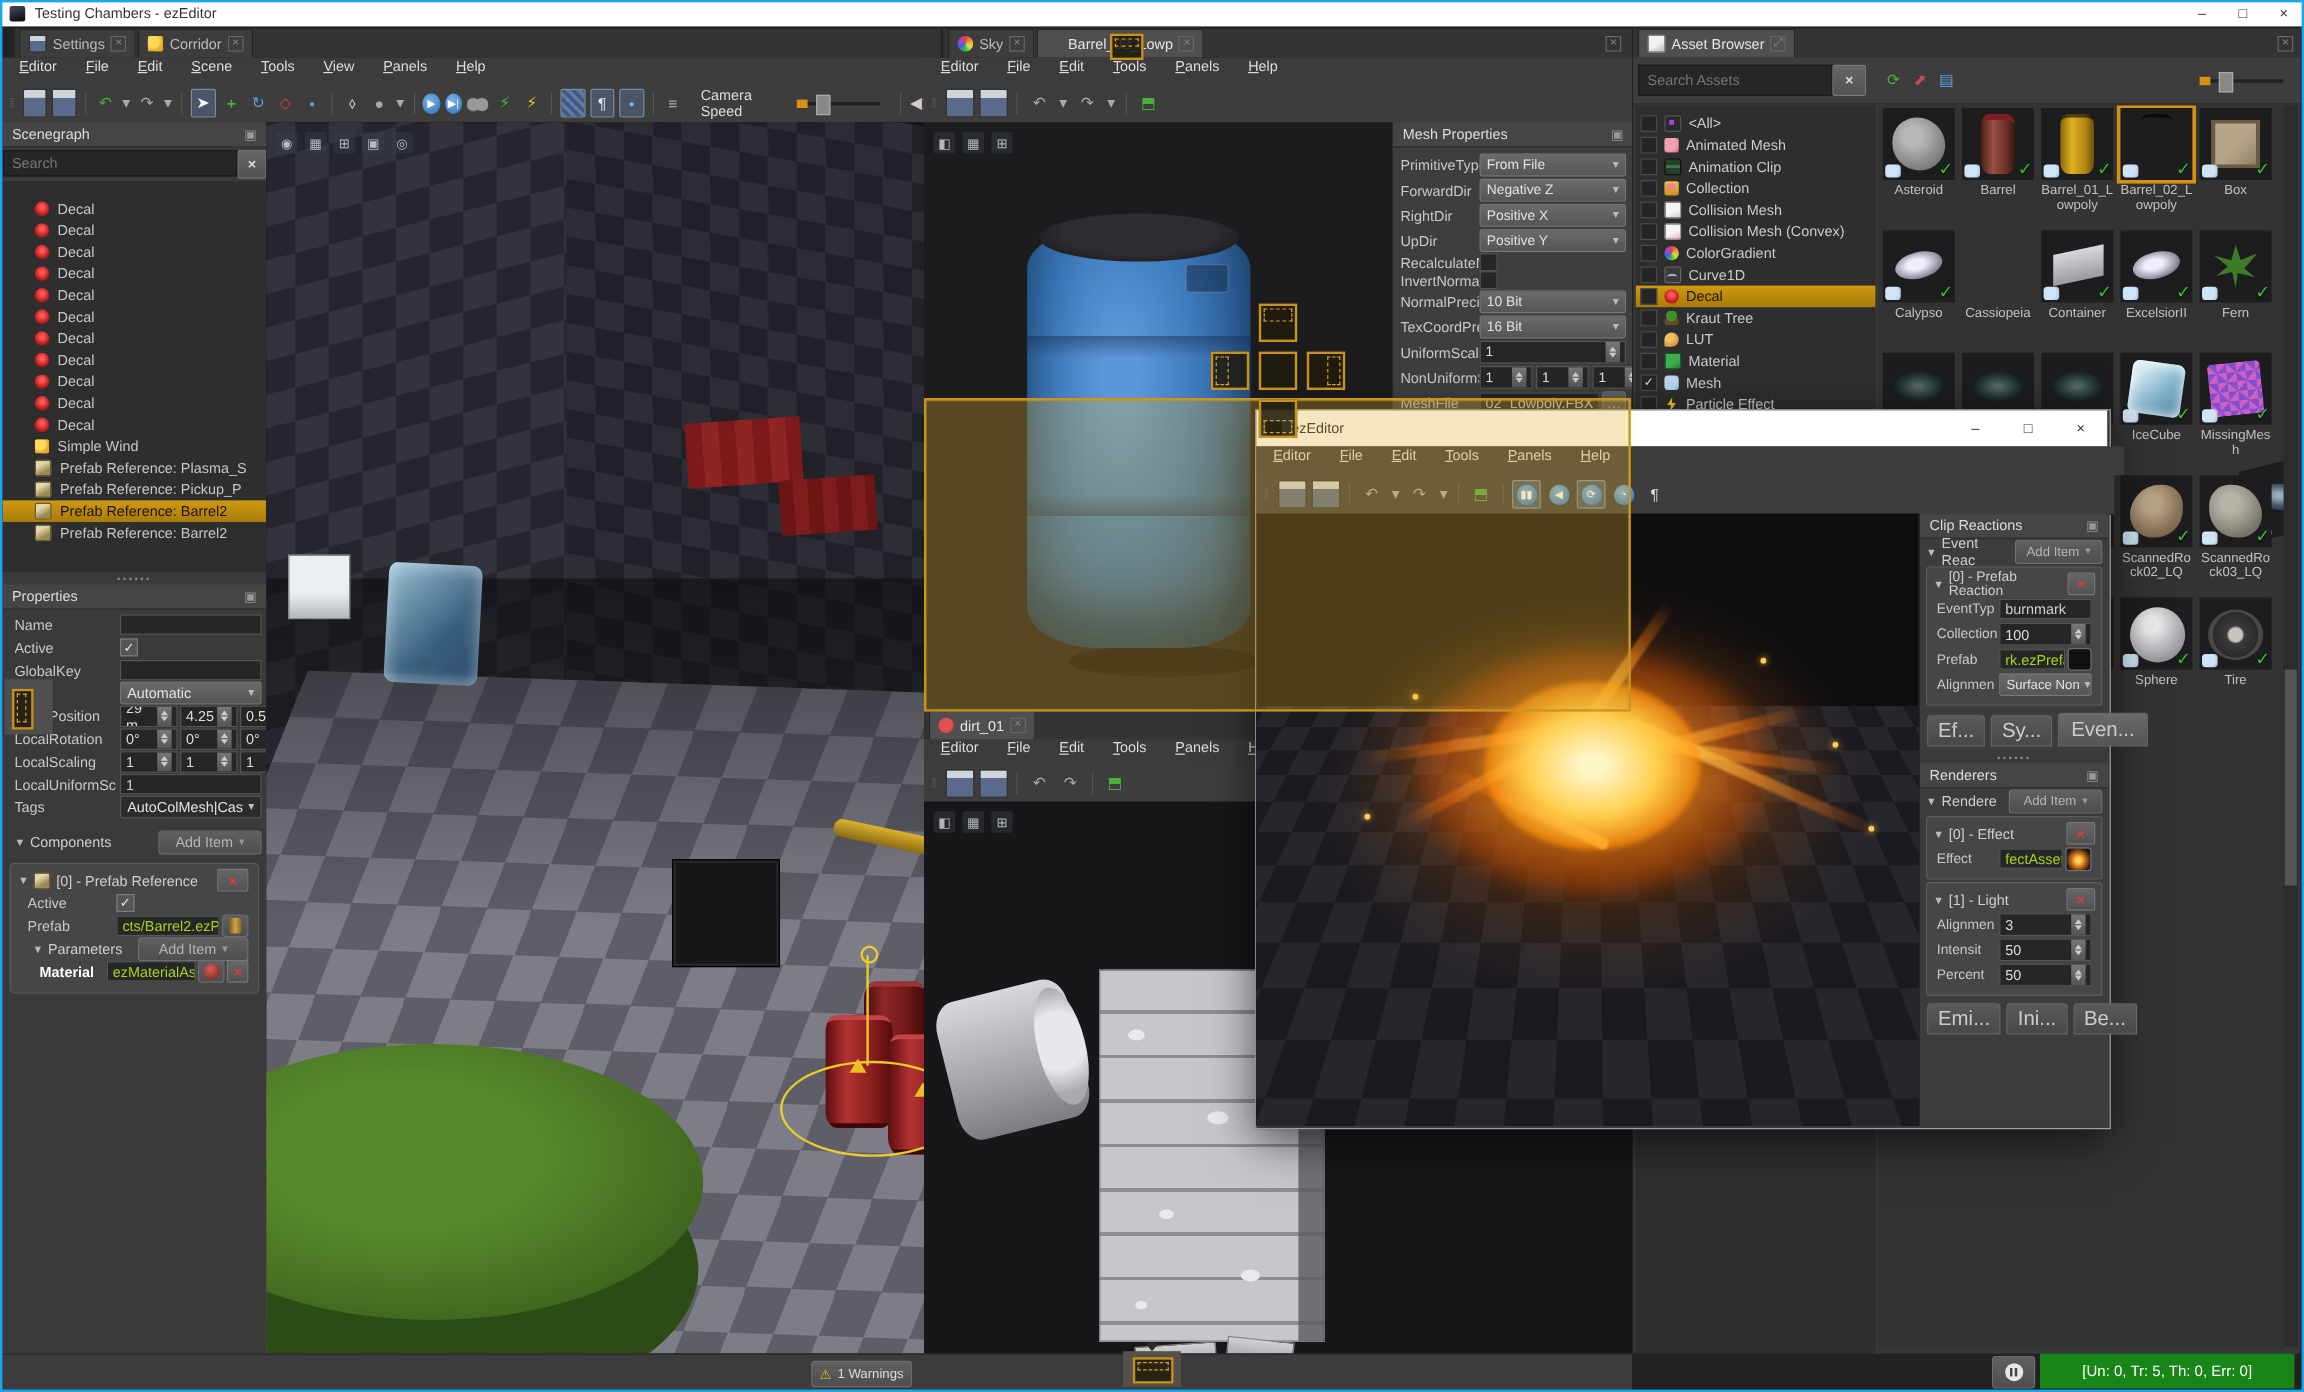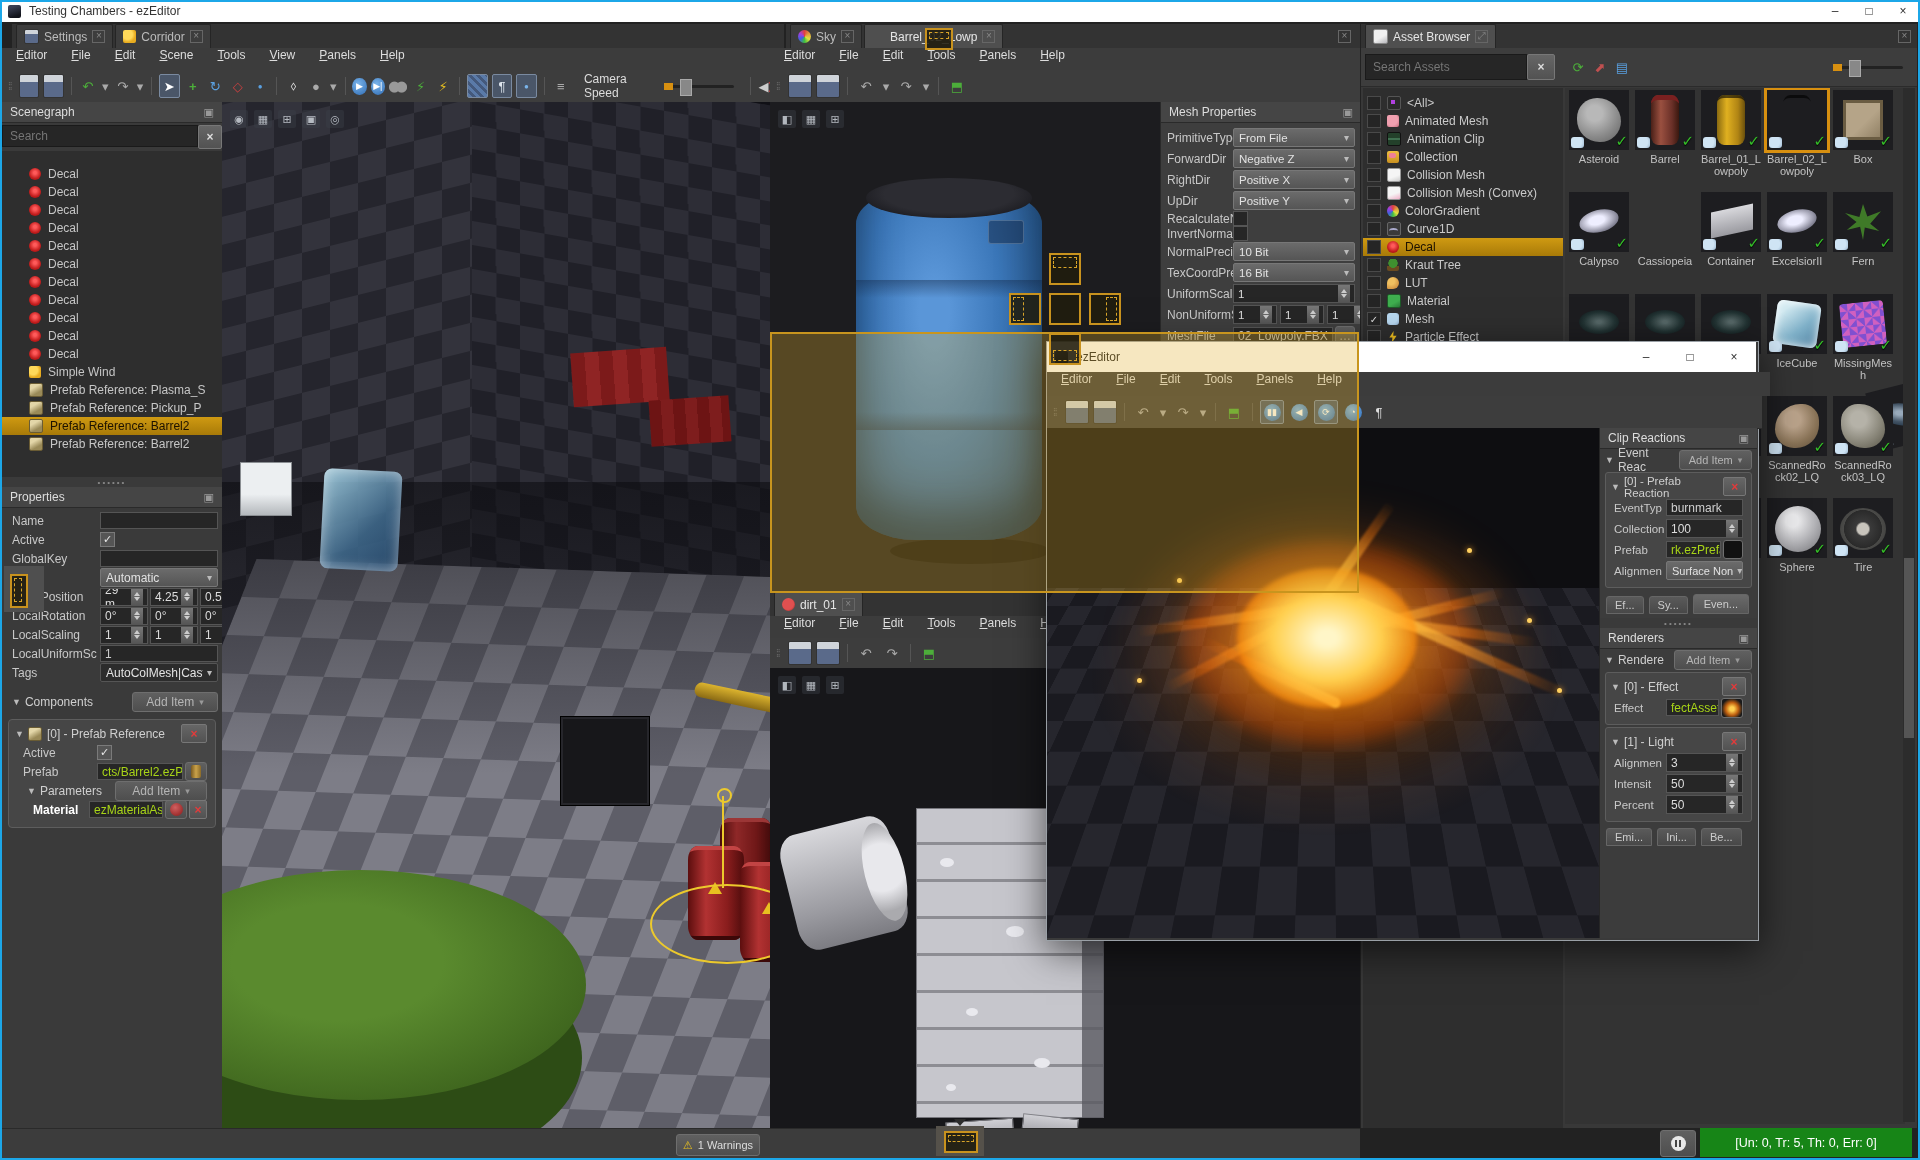--- a/index.html
+++ b/index.html
@@ -218,21 +218,21 @@
   .s5{left:110px;top:215px;width:170px;transform:rotate(152deg);}
   .s6{left:250px;top:120px;width:120px;transform:rotate(-55deg);}
   .s7{left:150px;top:240px;width:150px;transform:rotate(205deg);}
   .spark{position:absolute;width:5px;height:5px;border-radius:50%;background:#ffd060;box-shadow:0 0 6px #ffb030;}
   #fwdock{left:552px;top:86px;width:157px;height:510px;background:#3c3c3c;border-left:1px solid #262626;}
   .drow{display:flex;align-items:center;height:21px;padding:0 5px;}
   .drow .plabel{width:52px;font-size:11.5px;}
   .dgroup{margin:2px 5px;background:#464646;border:1px solid #5d5d5d;border-radius:3px;padding:3px 3px 6px 3px;}
   .mtabs{display:flex;gap:5px;padding:4px 6px;align-items:flex-end;}
   .mtab{background:linear-gradient(#5a5a5a,#484848);border:1px solid #666;border-radius:3px 3px 0 0;color:#ccc;
-        padding:2px 8px;font-size:11px;}
+        padding:2px 8px;font-size:17px;}
   .mtab.active{background:linear-gradient(#6a6a6a,#555);padding:3px 10px;}
   
   #dockpreview{left:770px;top:332px;width:585px;height:257px;background:rgba(225,175,45,.30);border:2px solid #c8951e;z-index:60;}
   .dsq{width:28px;height:28px;border:2px solid #c8921e;background:rgba(32,28,14,.88);z-index:62;position:absolute;}
   .dsq .dash{position:absolute;border:1px dashed #d8a428;}
   .dsq.c{left:1049px;top:293px;}
   .dsq.l{left:1009px;top:293px;}  .dsq.l .dash{left:2px;top:2px;width:9px;height:22px;}
   .dsq.r{left:1089px;top:293px;}  .dsq.r .dash{right:2px;top:2px;width:9px;height:22px;}
   .dsq.t{left:1049px;top:253px;}  .dsq.t .dash{left:2px;top:2px;width:22px;height:9px;}
   .dsq.b{left:1049px;top:333px;}  .dsq.b .dash{left:2px;bottom:2px;width:22px;height:9px;}

